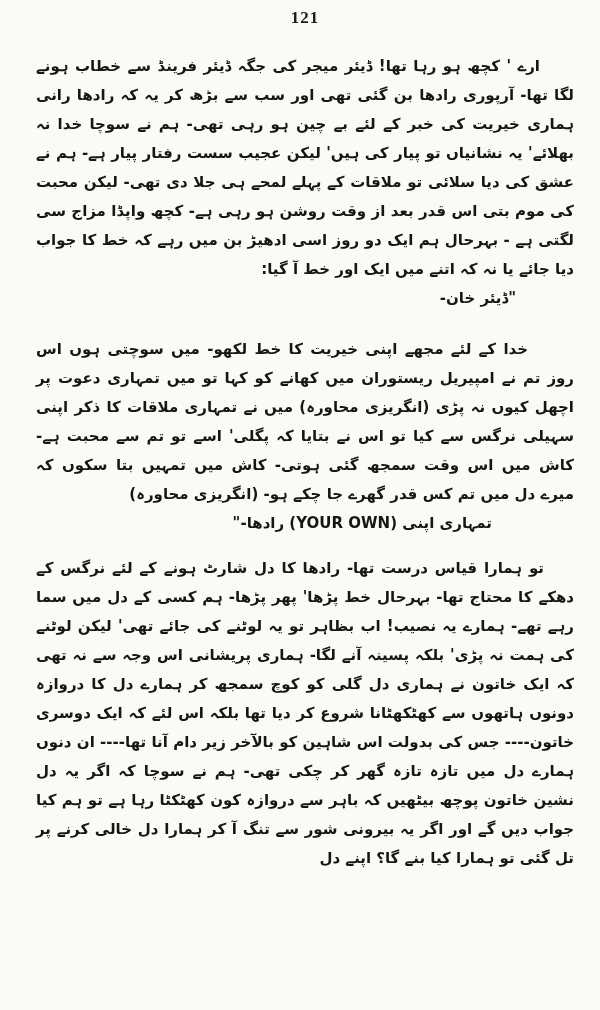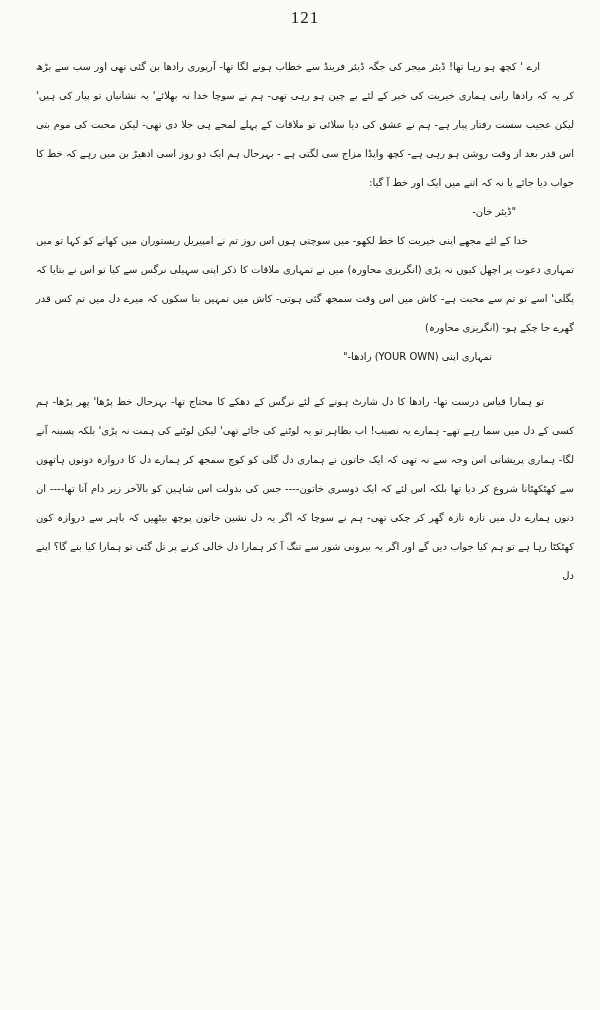--- a/index.html
+++ b/index.html
@@ -11,50 +11,52 @@
     height: 1010px;
     background: #fbfaf6;
     overflow: hidden;
   }
   .page {
     box-sizing: border-box;
     width: 600px;
     height: 1010px;
     padding: 8px 26px 10px 36px;
     color: #141414;
+    font-weight: bold;
   }
   .page-number {
     text-align: center;
     font-family: "Liberation Serif", serif;
     font-size: 17px;
     letter-spacing: 1px;
     color: #1a1a1a;
     margin: 0 0 24px 0;
   }
   .text-block {
     direction: rtl;
     unicode-bidi: embed;
     font-family: "DejaVu Sans", sans-serif;
-    font-size: 10px;
+    font-size: 15px;
     line-height: 29px;
     text-align: justify;
     color: #161616;
   }
   .text-block p {
     margin: 0;
     padding: 0;
   }
   p.para-indent {
     text-indent: 34px;
   }
   p.letter-open {
     text-indent: 58px;
   }
   p.letter-body {
     text-indent: 46px;
+    margin-top: 22px;
   }
   p.letter-signature {
     text-indent: 82px;
   }
   p.closing-para {
     text-indent: 30px;
     margin-top: 16px;
   }
 </style>
 </head>

